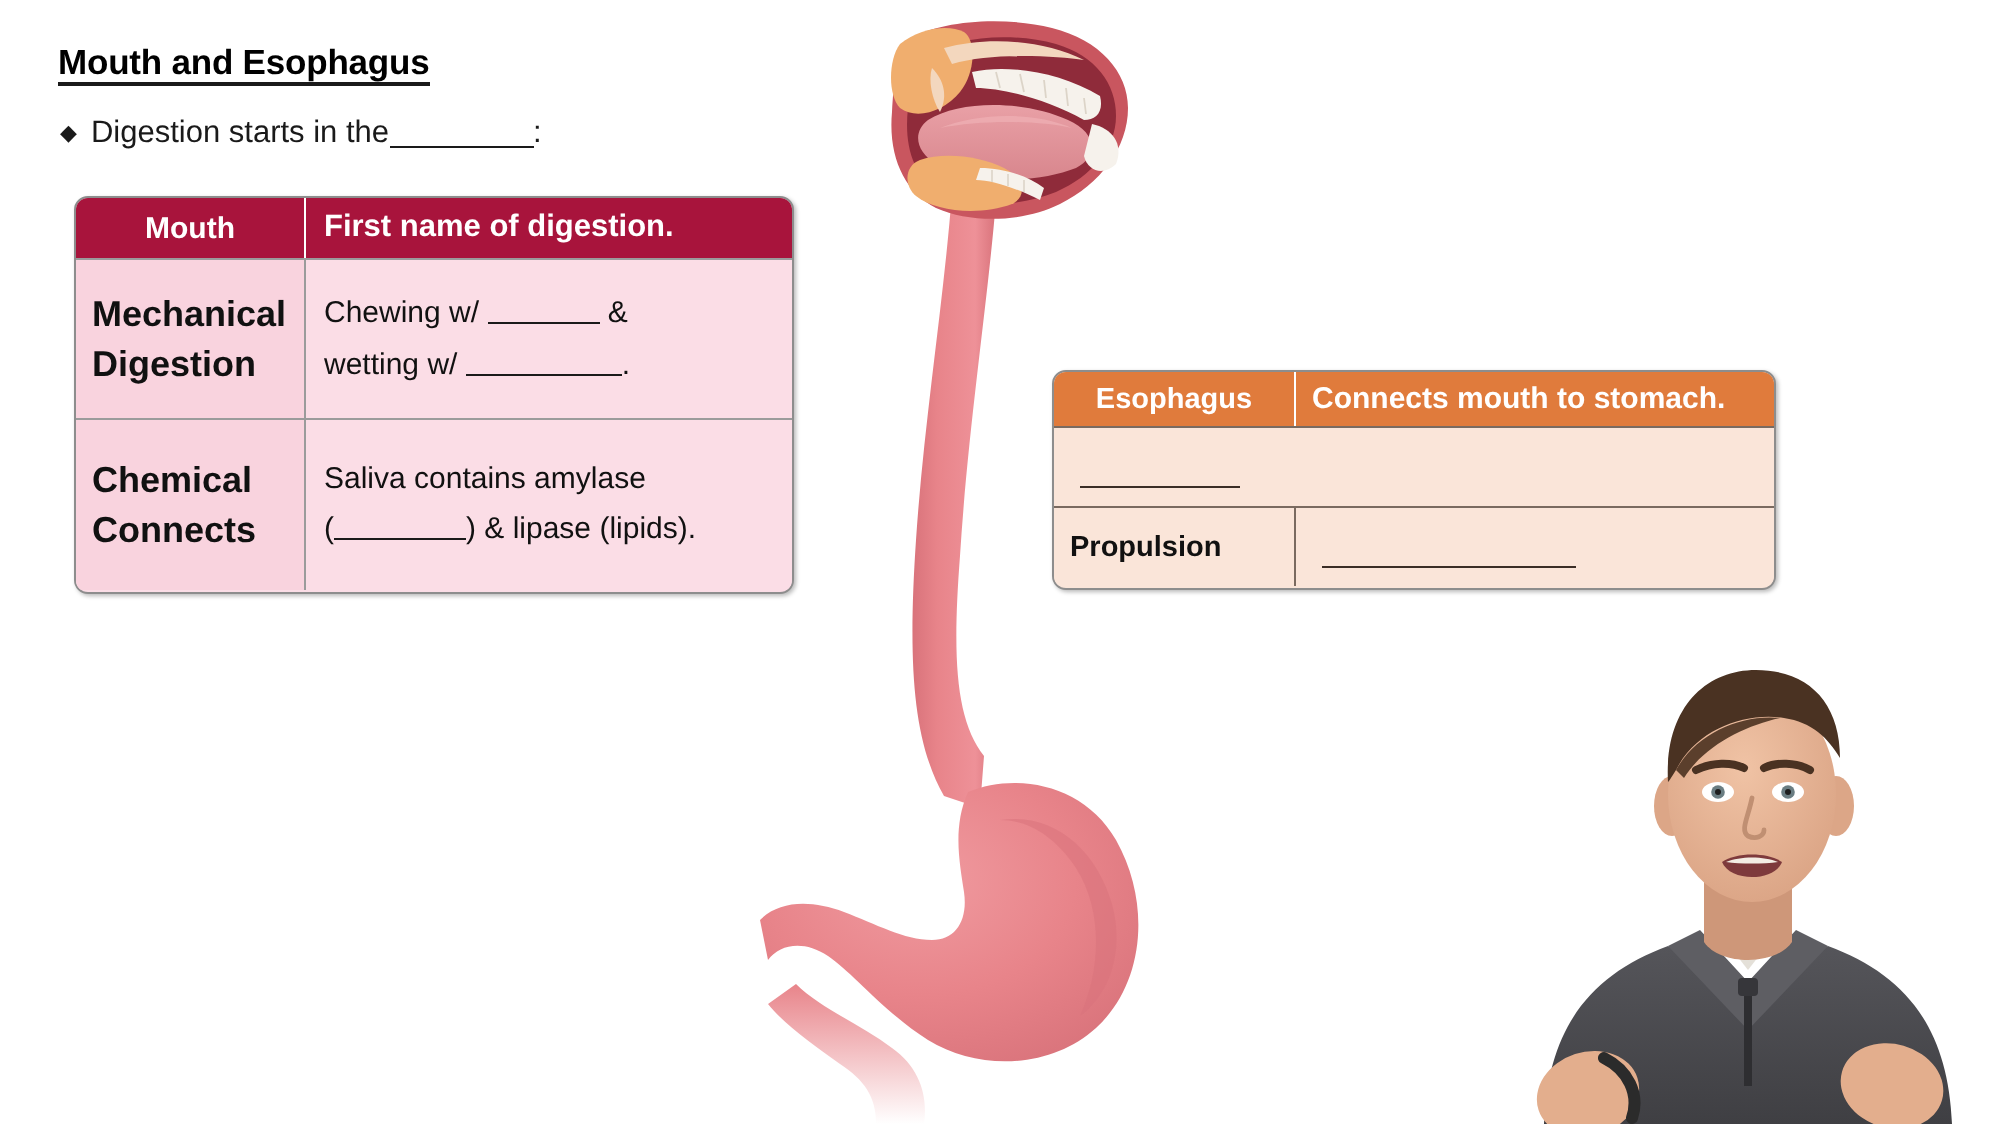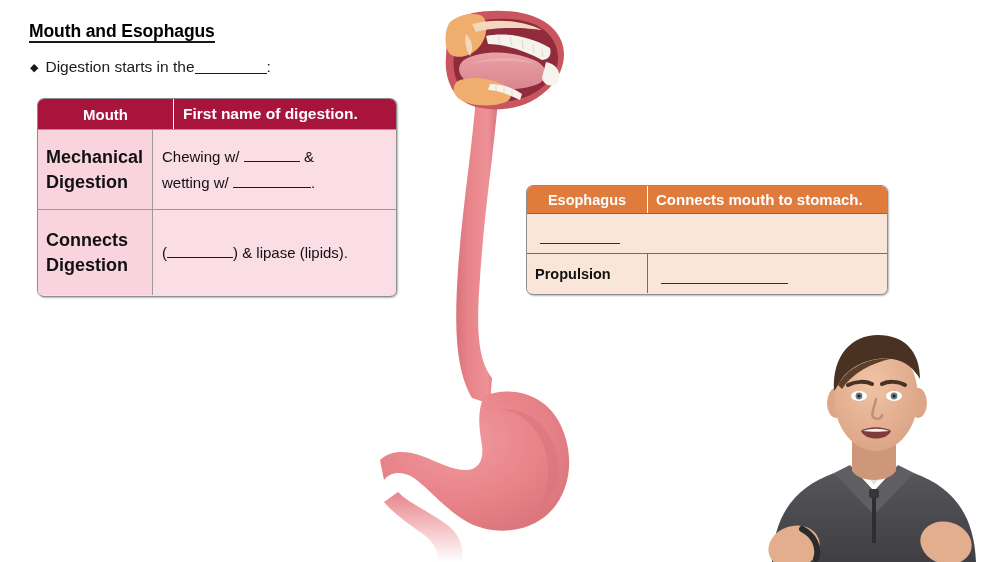--- a/index.html
+++ b/index.html
@@ -82,21 +82,21 @@
     width: 360px;
     height: 199px;
     border: 1.4px solid #8d8d8d;
     background: #fbdde6;
   }
   #mouth-table .hdr-row {
     height: 30px;
     background: #a8143c;
   }
   #mouth-table .hdr-left {
-    width: 136px;
+    width: 115px;
     color: #ffffff;
     font-weight: bold;
     font-size: 15px;
     align-items: center;
     justify-content: center;
     border-right: 1.4px solid #ffffff;
   }
   #mouth-table .hdr-right {
     flex: 1;
     color: #ffffff;
@@ -423,22 +423,25 @@
         <span>&amp;</span>
       </span>
       <span class="ln">
         <span>wetting w/</span>
         <span class="blank-inline" style="width:78px;">&nbsp;</span><span>.</span>
       </span>
     </div>
   </div>
 
   <div class="edu-row body-row r2">
-    <div class="edu-cell lbl-cell">Connects Digestion</div>
+    <div class="edu-cell lbl-cell">Chemical Connects</div>
     <div class="edu-cell txt-cell">
+      <span class="ln">
+        <span>Saliva contains amylase</span>
+      </span>
       <span class="ln">
         <span>(</span><span class="blank-inline" style="width:66px;">&nbsp;</span><span>) &amp; lipase (lipids).</span>
       </span>
     </div>
   </div>
 </div>
 
 <div class="edu-table" id="esoph-table">
   <div class="edu-row hdr-row">
     <div class="edu-cell hdr-left">Esophagus</div>

